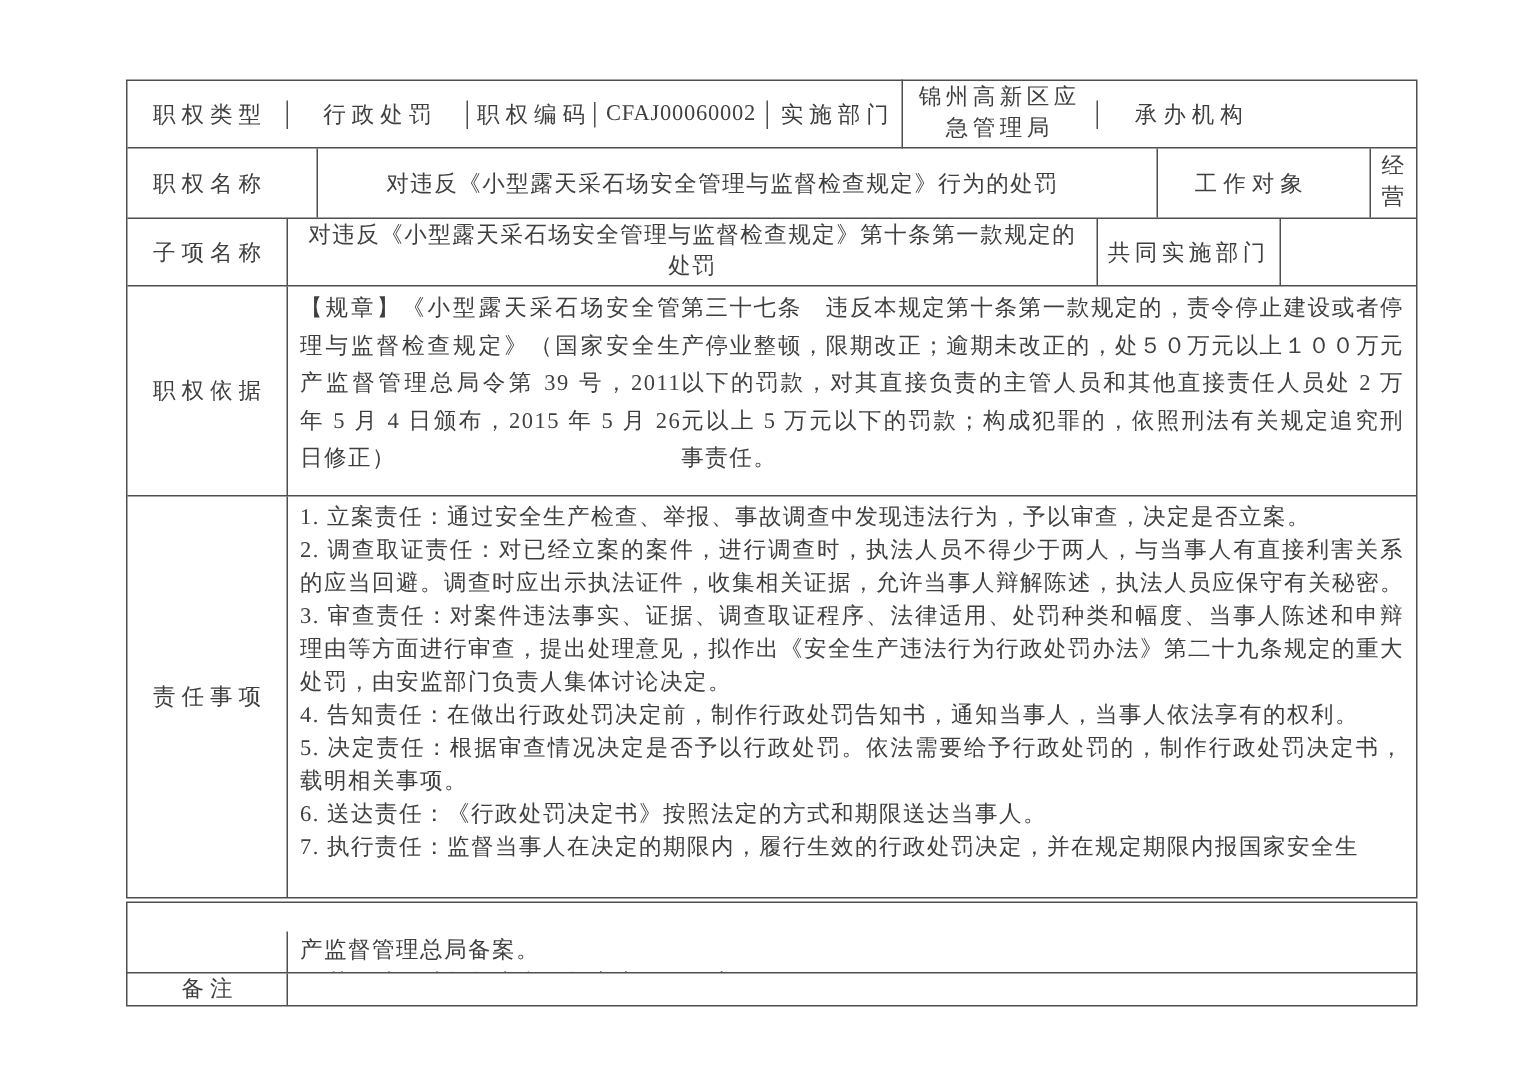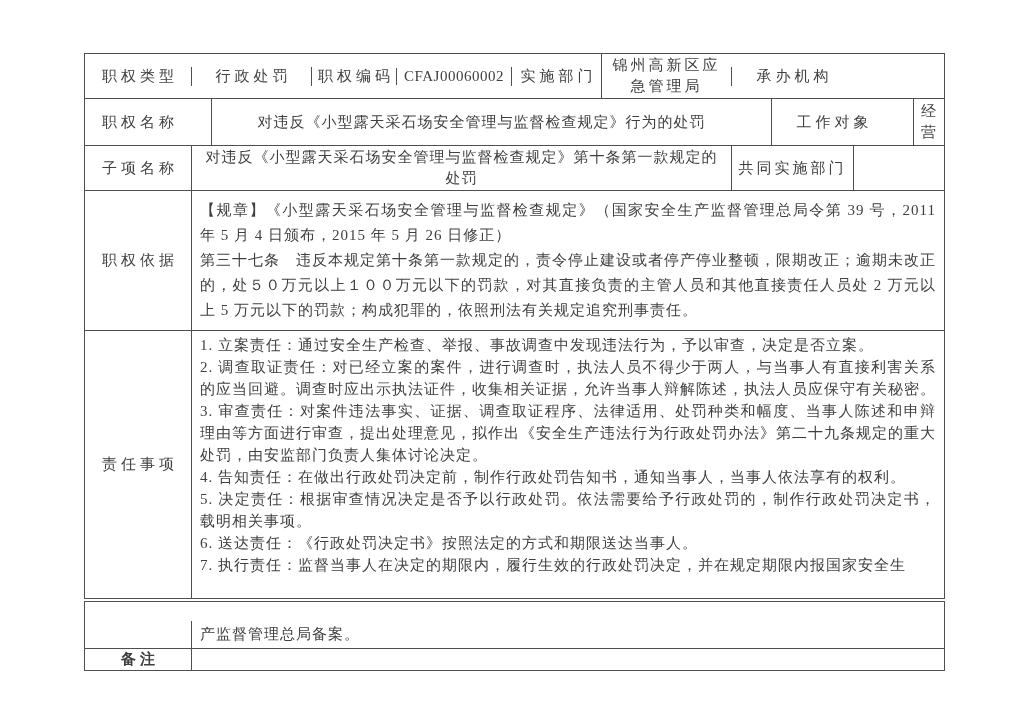--- a/index.html
+++ b/index.html
@@ -37,40 +37,40 @@
     display:flex;align-items:center;justify-content:center;
     text-align:center;
   }
   .label{letter-spacing:4px;text-indent:4px;}
   .r1{height:44px;align-items:center;}
   .r2{height:47px;gap:20px;}
   .r3{height:45px;}
   .r4{height:140px;}
   .r5{height:268px;}
   .r6{height:45px;margin-top:19px;}
-  .r7{height:21px;font-weight:bold;}
+  .r7{height:21px;}
   .w-label{width:106px;flex:0 0 106px;}
   .w-a2{width:120px;flex:0 0 120px;}
   .w-a3{width:85px;flex:0 0 85px;}
   .w-a4{width:115px;flex:0 0 115px;}
   .w-a5{width:90px;flex:0 0 90px;}
   .w-a6{width:130px;flex:0 0 130px;}
   .w-a7{width:122px;flex:0 0 122px;}
   .w-b2{width:540px;flex:0 0 540px;}
   .w-b3{width:122px;flex:0 0 122px;}
   .flex-rest{flex:1 1 auto;}
   .mono-code{letter-spacing:0.5px;}
   .wrap2{line-height:21px;padding:2px 8px;}
   .content{
     padding:3px 8px;
     text-align:justify;
     line-height:22px;
   }
   .content-basis{
-    display:flex;flex-direction:column;justify-content:center;
+    display:flex;flex-direction:row;justify-content:center;
     line-height:25px;
   }
   .content-cont{
     line-height:22px;padding-top:2px;
   }
   .para{text-align:justify;}
   .small-label{letter-spacing:3px;font-size:15px;}
 </style>
 </head>
 <body>

